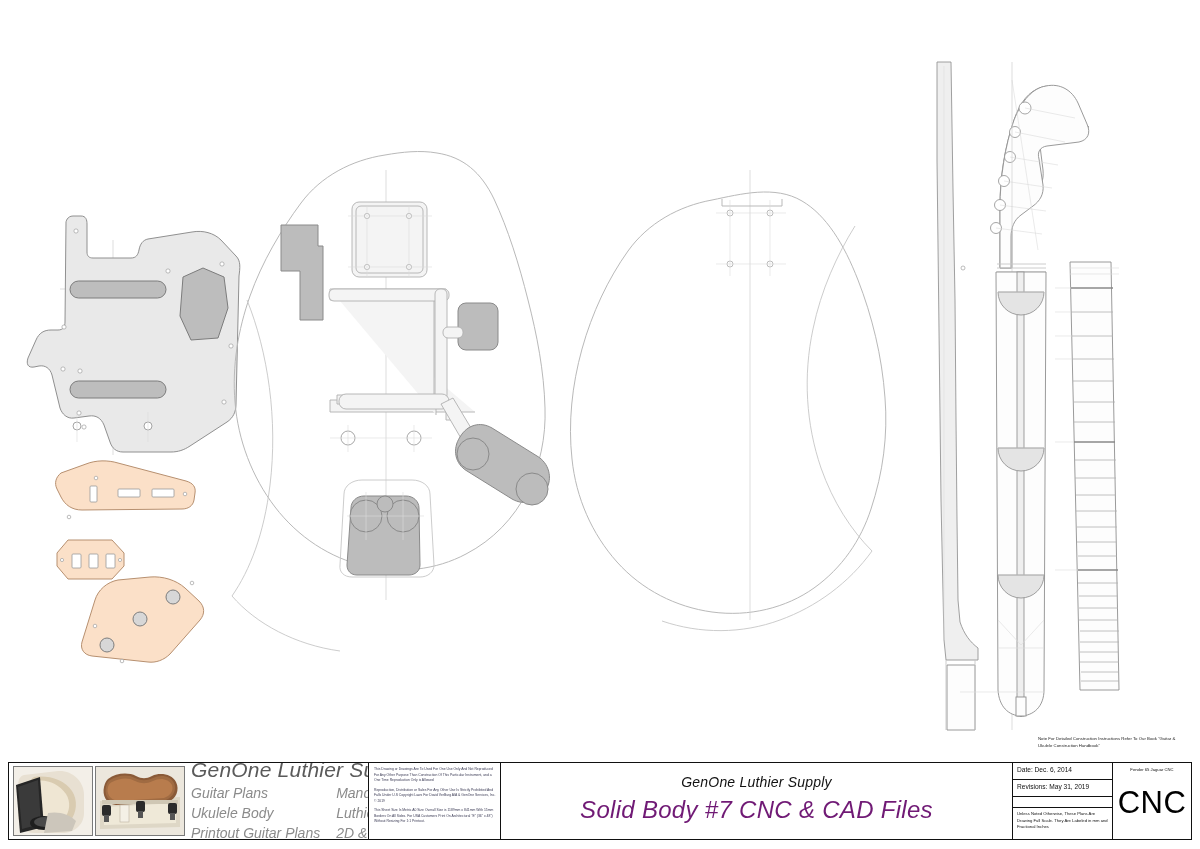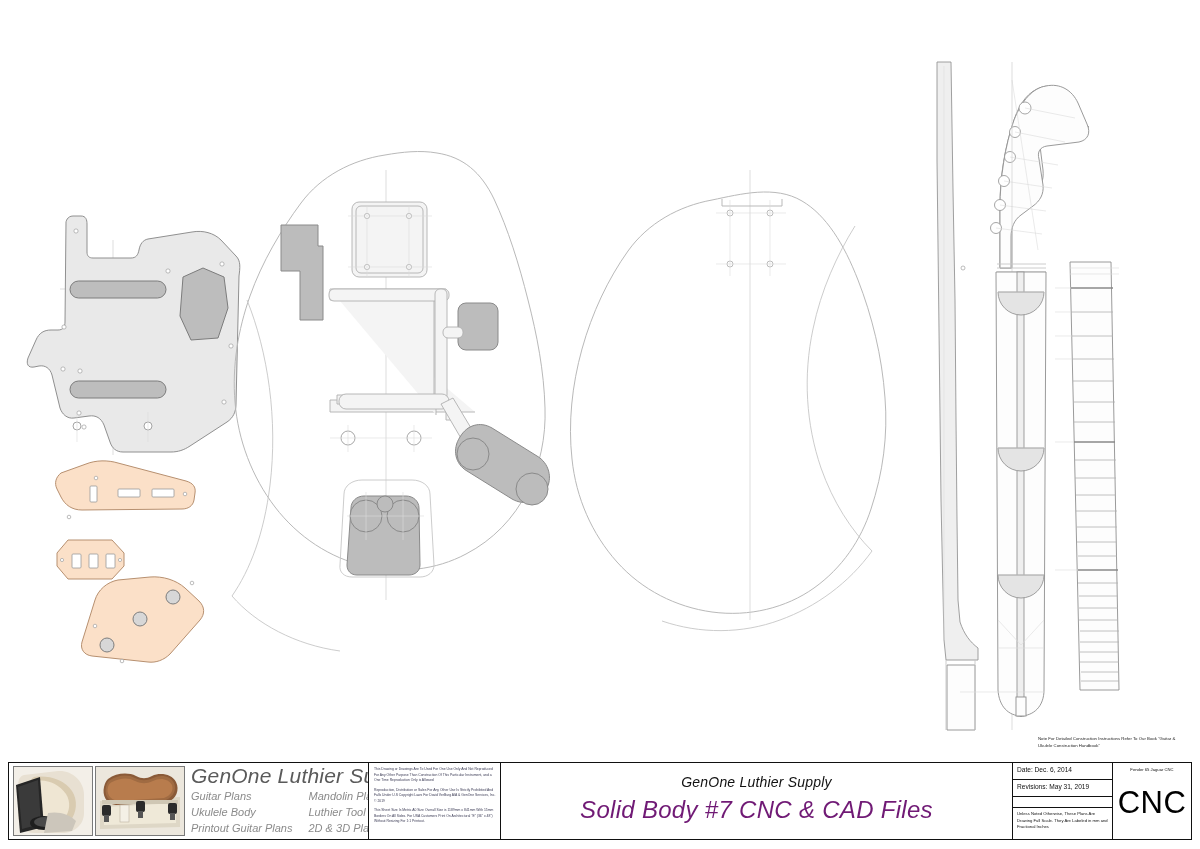--- a/index.html
+++ b/index.html
@@ -71,21 +71,21 @@
     font-size: 21px;
     color: #5a5a5a;
     letter-spacing: 0.2px;
     white-space: nowrap;
     line-height: 1.05;
   }
   #plan-list {
     display: flex;
     margin-top: 2px;
     font-style: italic;
-    font-size: 11px;
+    font-size: 14px;
     color: #8b8b8b;
     line-height: 1.45;
   }
   .plan-col { padding-right: 16px; white-space: nowrap; }
 
   
   #tb-legal {
     width: 132px;
     padding: 4px 4px 2px 5px;
     font-size: 3.4px;

